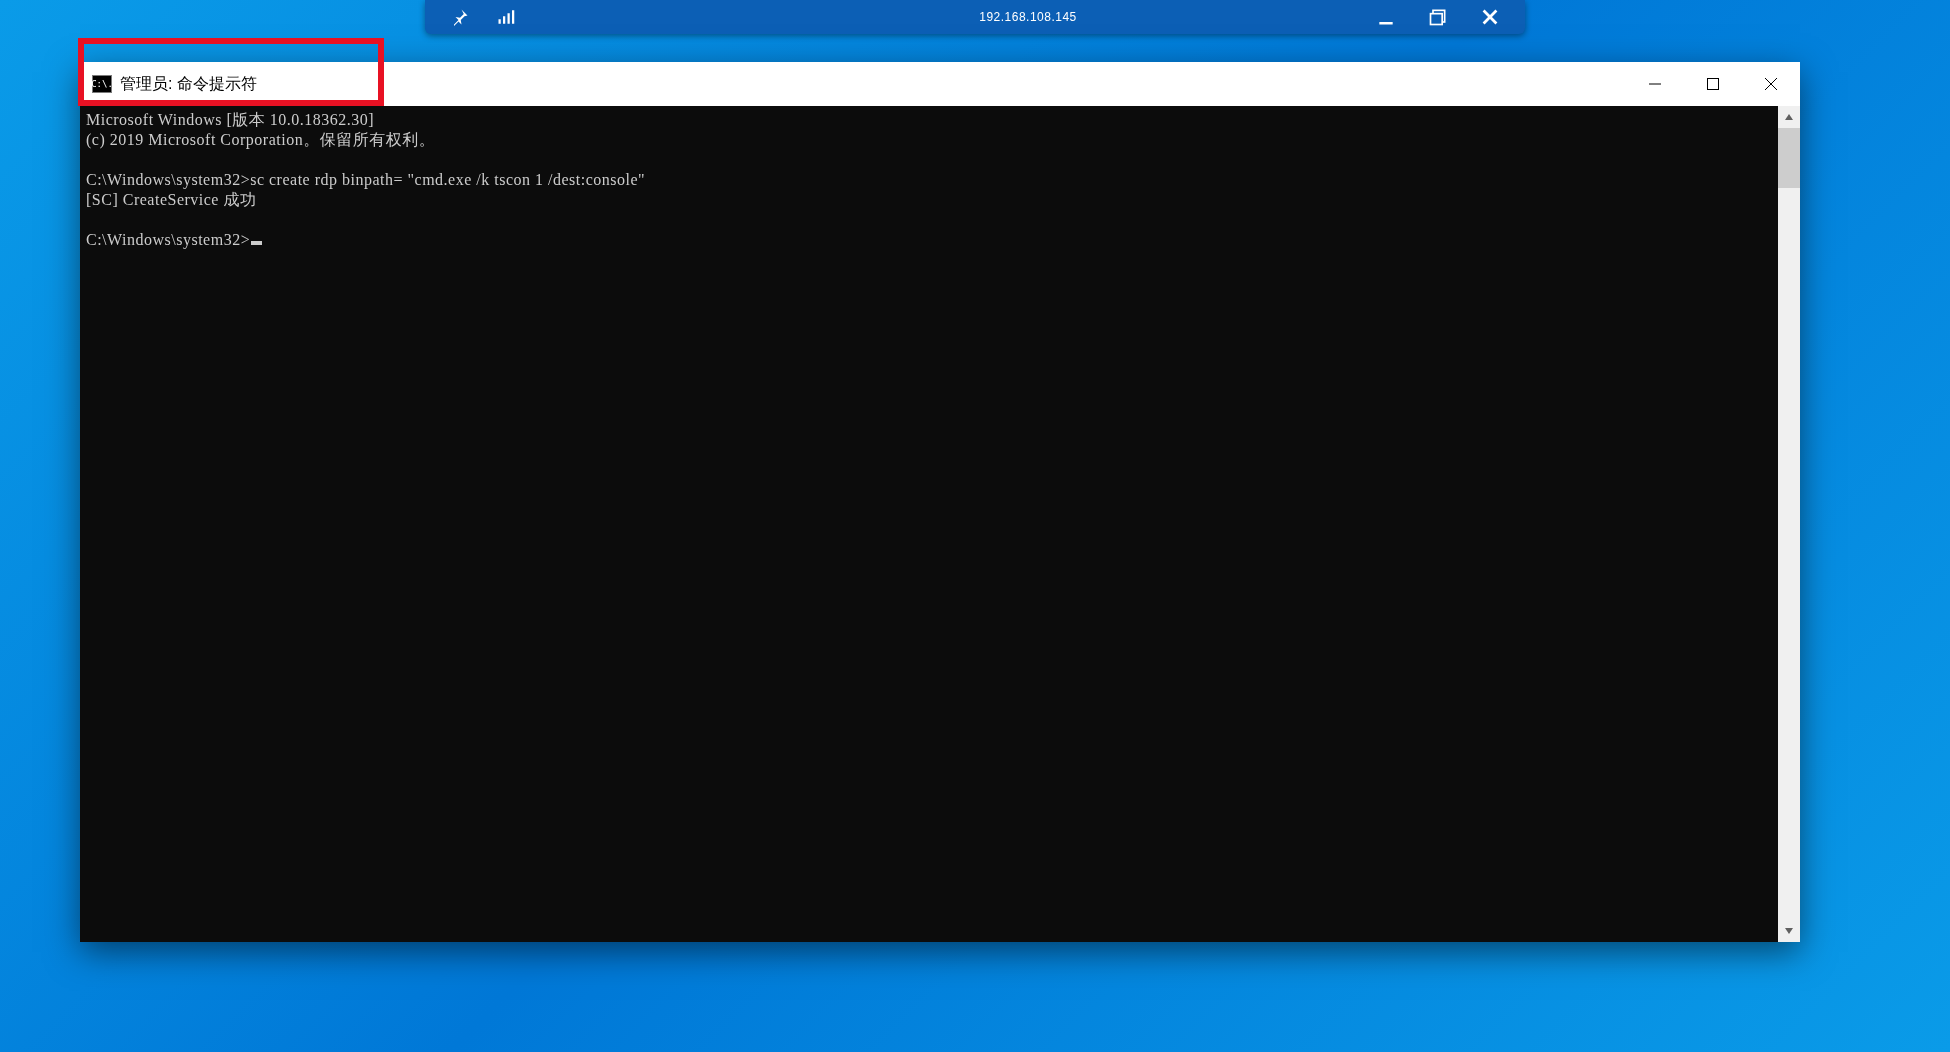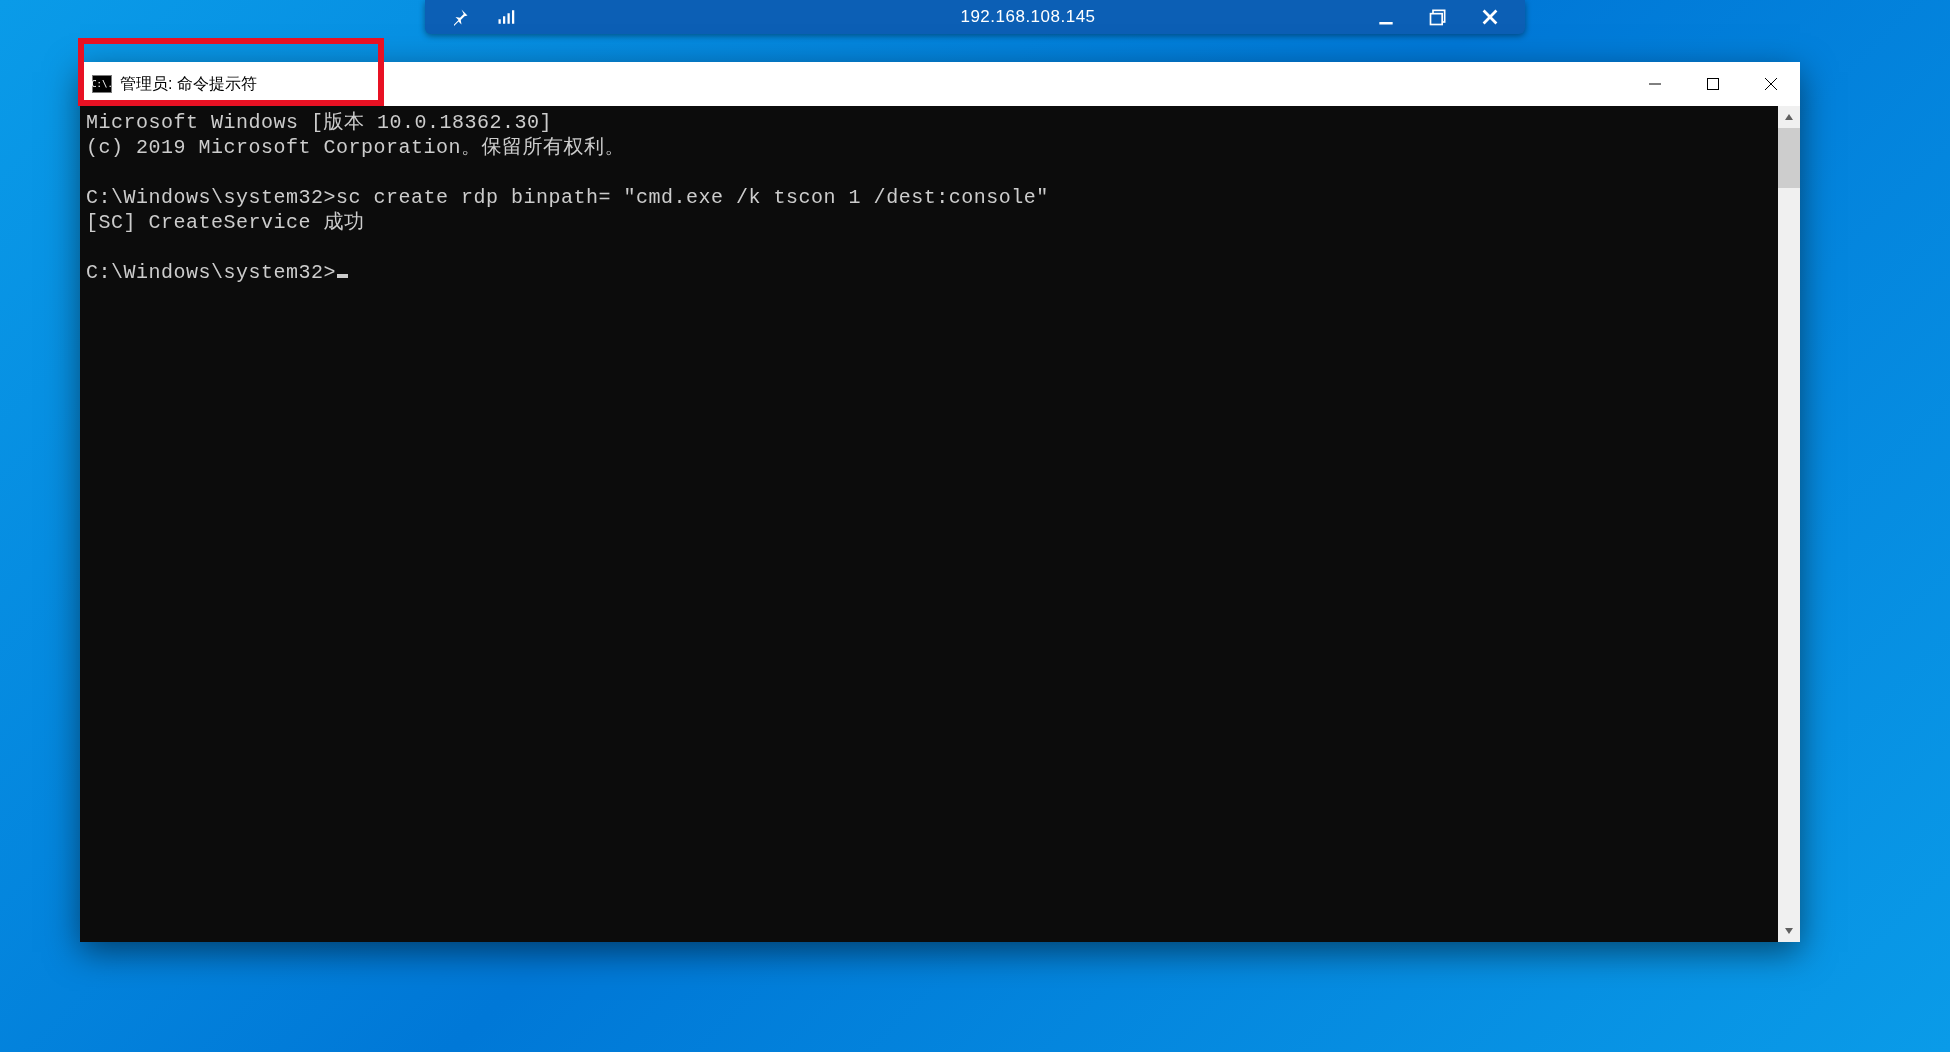--- a/index.html
+++ b/index.html
@@ -16,21 +16,21 @@
       position: absolute;
       top: 0;
       left: 50%;
       transform: translateX(-50%);
       width: 1100px;
       height: 34px;
       background: #0c5fb5;
       display: flex;
       align-items: center;
       color: #fff;
-      font-size: 17px;
+      font-size: 12px;
       border-bottom-left-radius: 6px;
       border-bottom-right-radius: 6px;
       box-shadow: 0 2px 6px rgba(0,0,0,.4);
     }
     .viewer-left { display: flex; align-items: center; gap: 16px; padding-left: 20px; width: 260px; }
     .viewer-center { flex: 1; text-align: center; letter-spacing: .5px; }
     .viewer-right { display: flex; align-items: center; gap: 22px; padding-right: 20px; }
     .viewer-btn { cursor: pointer; display: inline-flex; align-items: center; justify-content: center; width: 30px; height: 30px; }
     .pin-icon svg, .signal-icon svg, .min-icon svg, .restore-icon svg, .close-icon-viewer svg { fill: #fff; }
 
@@ -85,22 +85,22 @@
       width: 58px; height: 44px;
       display: inline-flex; align-items: center; justify-content: center;
       cursor: pointer;
     }
     .cmd-ctrl-btn svg { stroke: #000; fill: none; stroke-width: 1; }
 
     .cmd-body {
       flex: 1;
       background: #0c0c0c;
       color: #cccccc;
-      font-family: Liberation Mono, monospace;
-      font-size: 20px;
+      font-family: Liberation Serif, serif;
+      font-size: 16px;
       line-height: 1.25;
       padding: 4px 6px;
       position: relative;
       white-space: pre;
       overflow: hidden;
       letter-spacing: 0.5px;
     }
     .cmd-scrollbar {
       position: absolute;
       right: 0; top: 0; bottom: 0;

